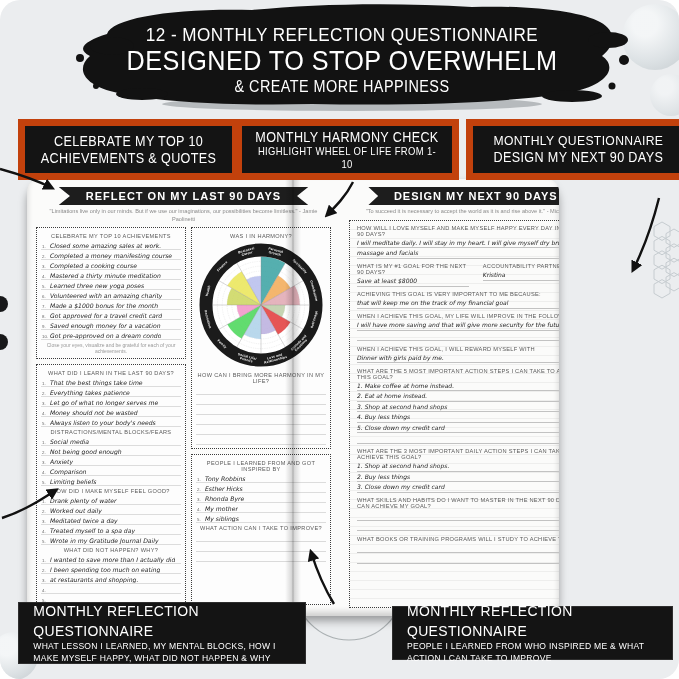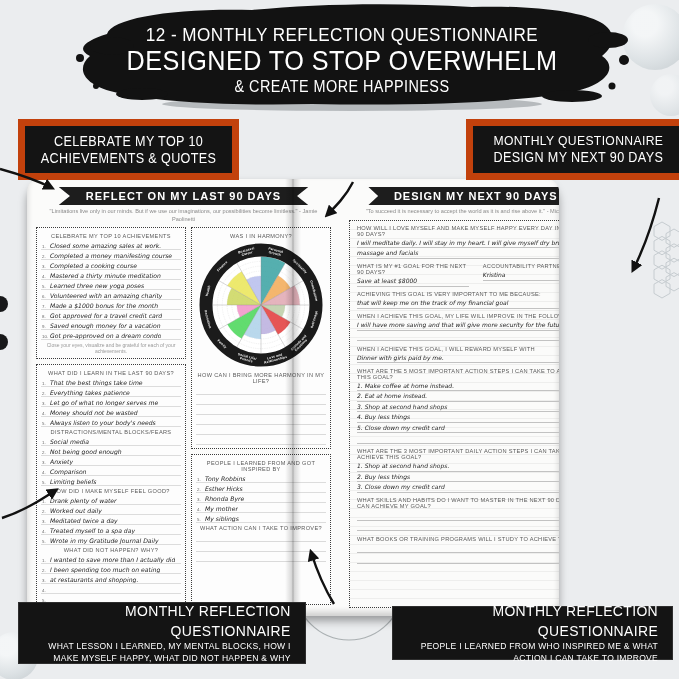--- a/index.html
+++ b/index.html
@@ -1,17 +1,17 @@
 <!DOCTYPE html>
 <html><head>
 <meta charset="utf-8">
 <style>
   html,body{margin:0;padding:0;}
   .stage{position:relative;width:679px;height:679px;overflow:hidden;background:#ebedef;
-         font-family:"Liberation Sans",sans-serif;}
+         font-family:"Liberation Sans",sans-serif;border-radius:20px;}
   
   .decor{position:absolute;z-index:0;}
   .glass{border-radius:50%;background:radial-gradient(circle at 35% 30%, #f6f8f9 20%, #d9dfe2 60%, #b9c1c5 100%);opacity:.8;}
   .halfdot{position:absolute;left:-8px;width:16px;height:16px;border-radius:50%;background:#17181a;z-index:0;}
   
   .banner{position:absolute;left:52px;top:0px;width:580px;height:118px;z-index:2;}
   .banner svg{position:absolute;inset:0;}
   .banner-text{position:absolute;inset:0;display:flex;flex-direction:column;align-items:center;justify-content:center;
                color:#fff;text-align:center;transform:scaleX(.9);padding-top:2px;}
   .bt1{font-size:19px;letter-spacing:.5px;line-height:1.15;}
@@ -51,21 +51,21 @@
   
   .qa-outer{flex:1;border:1.6px dotted #3c3c3c;margin:1px 1px 2px;padding:4px 7px;
             background:repeating-linear-gradient(to bottom,rgba(0,0,0,0) 0px,rgba(0,0,0,0) 8.2px,rgba(0,0,0,.05) 8.2px,rgba(0,0,0,.05) 9px);}
   .qa{margin-bottom:4.5px;}
   .q{font-size:5.7px;color:#5a5a5a;letter-spacing:.25px;margin-bottom:1px;text-transform:uppercase;}
   .ans-line{font-size:6px;font-style:italic;color:#222;border-bottom:.8px solid #c2c2c2;min-height:9.5px;line-height:9.5px;
             white-space:nowrap;overflow:hidden;font-family:"DejaVu Sans",sans-serif;}
   .cols2{display:flex;gap:14px;}
   .cols2 .cell{flex:1;min-width:0;}
   
-  .bc{position:absolute;background:#141414;color:#fff;text-align:right;z-index:2;border:1px solid #2e2e2e;
+  .bc{position:absolute;background:#141414;color:#fff;text-align:left;z-index:2;border:1px solid #2e2e2e;
       display:flex;flex-direction:column;align-items:center;justify-content:center;box-sizing:border-box;}
   .bc .inner{transform:scaleX(.9);}
   .bc-title{font-size:15.5px;letter-spacing:.4px;line-height:1.25;}
   .bc-sub{font-size:9.5px;letter-spacing:.3px;line-height:1.3;}
   .overlay{position:absolute;inset:0;z-index:6;pointer-events:none;}
   .underlay{position:absolute;inset:0;z-index:1;pointer-events:none;}
 </style>
 </head>
 <body>
 
@@ -112,20 +112,26 @@
       <div class="bt1">12 - MONTHLY REFLECTION QUESTIONNAIRE</div>
       <div class="bt2">DESIGNED TO STOP OVERWHELM</div>
       <div class="bt3">&amp; CREATE MORE HAPPINESS</div>
     </div>
   </div>
 
   <div class="callout" style="left:18px;width:207px;">
     <div class="inner">
       <div class="co-l1">CELEBRATE MY TOP 10</div>
       <div class="co-l2">ACHIEVEMENTS &amp; QUOTES</div>
+    </div>
+  </div>
+  <div class="callout" style="left:235px;width:210px;">
+    <div class="inner">
+      <div class="co-l1">MONTHLY HARMONY CHECK</div>
+      <div class="co-l2 small">HIGHLIGHT WHEEL OF LIFE FROM 1-10</div>
     </div>
   </div>
   <div class="callout" style="left:466px;width:210px;">
     <div class="inner">
       <div class="co-l1" style="font-size:13.5px;">MONTHLY QUESTIONNAIRE</div>
       <div class="co-l2">DESIGN MY NEXT 90 DAYS</div>
     </div>
   </div>
 
   <div class="journal">

